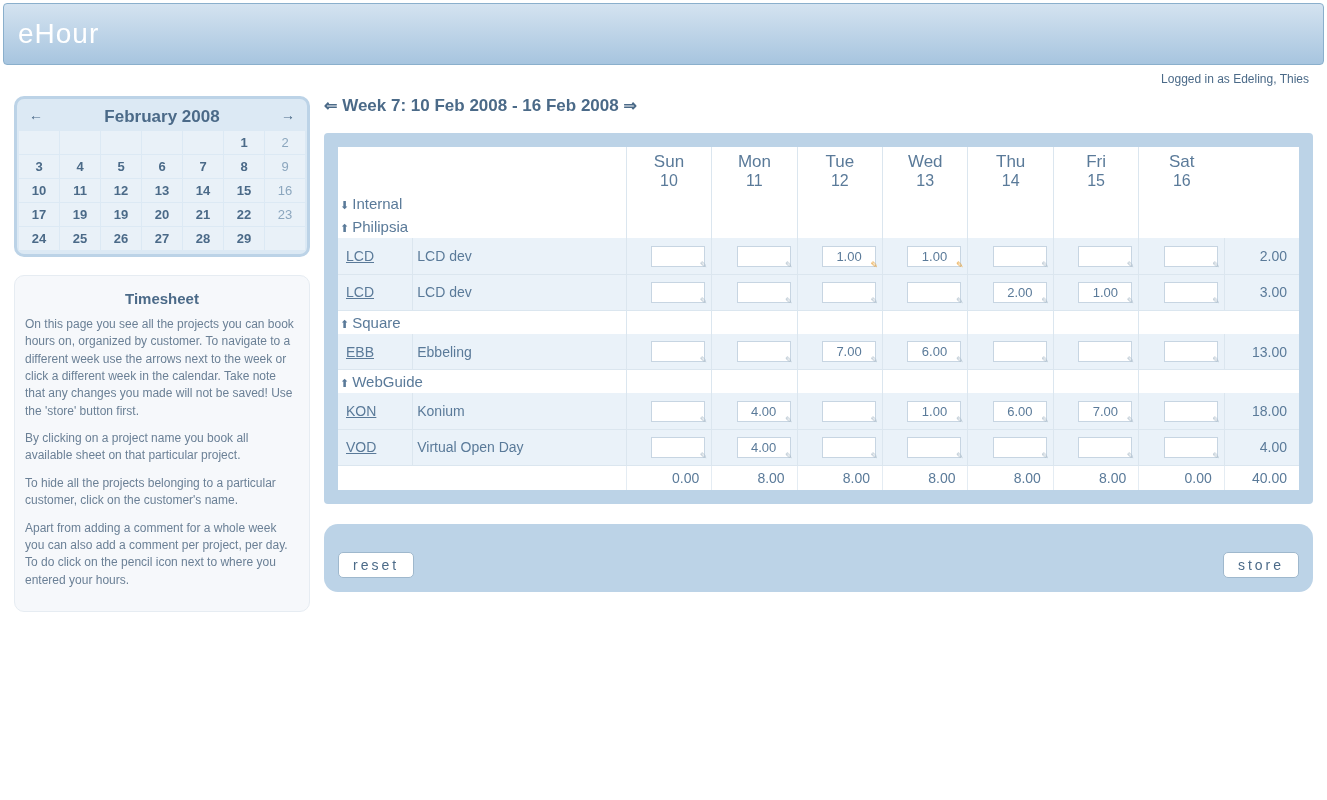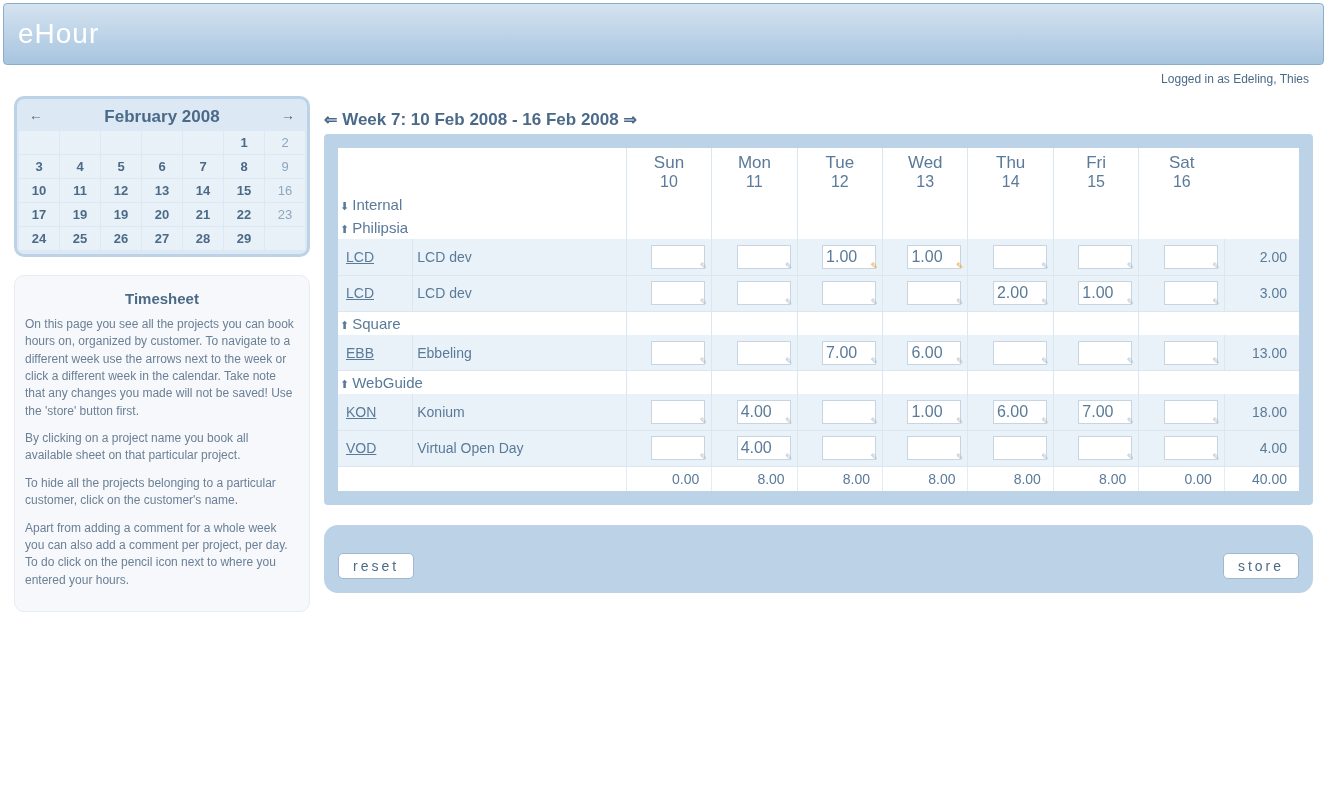--- a/index.html
+++ b/index.html
@@ -97,22 +97,21 @@
   color: #4b6a88;
   font-size: 15px;
   margin-bottom: 6px;
 }
 .helpbox p { margin-bottom: 10px; }
 
 .week-title {
   font-size: 17px;
   font-weight: bold;
   color: #4b6a88;
-  padding: 6px 0 4px 0;
-  margin-top: 14px;
+  padding: 6px 0 17px 0;
 }
 .week-arrow { cursor: pointer; font-size: 16px; }
 
 .panel {
   background: #bcd3e7;
   border-radius: 4px;
   padding: 14px;
   margin-bottom: 20px;
 }
 .ts {
@@ -154,22 +153,22 @@
 .row .name { padding-left: 4px; width: 200px; }
 
 .cell {
   text-align: right;
   position: relative;
   width: 80px;
 }
 .cell input {
   width: 54px;
   border: 1px solid #c7d5e2;
-  font-size: 16px;
-  text-align: left;
+  font-size: 13px;
+  text-align: center;
   padding: 2px 3px;
   color: #5a7a99;
 }
 .cell .pen {
   font-size: 9px;
   color: #aebecb;
   position: absolute;
   right: 4px;
   bottom: 4px;
   cursor: pointer;

